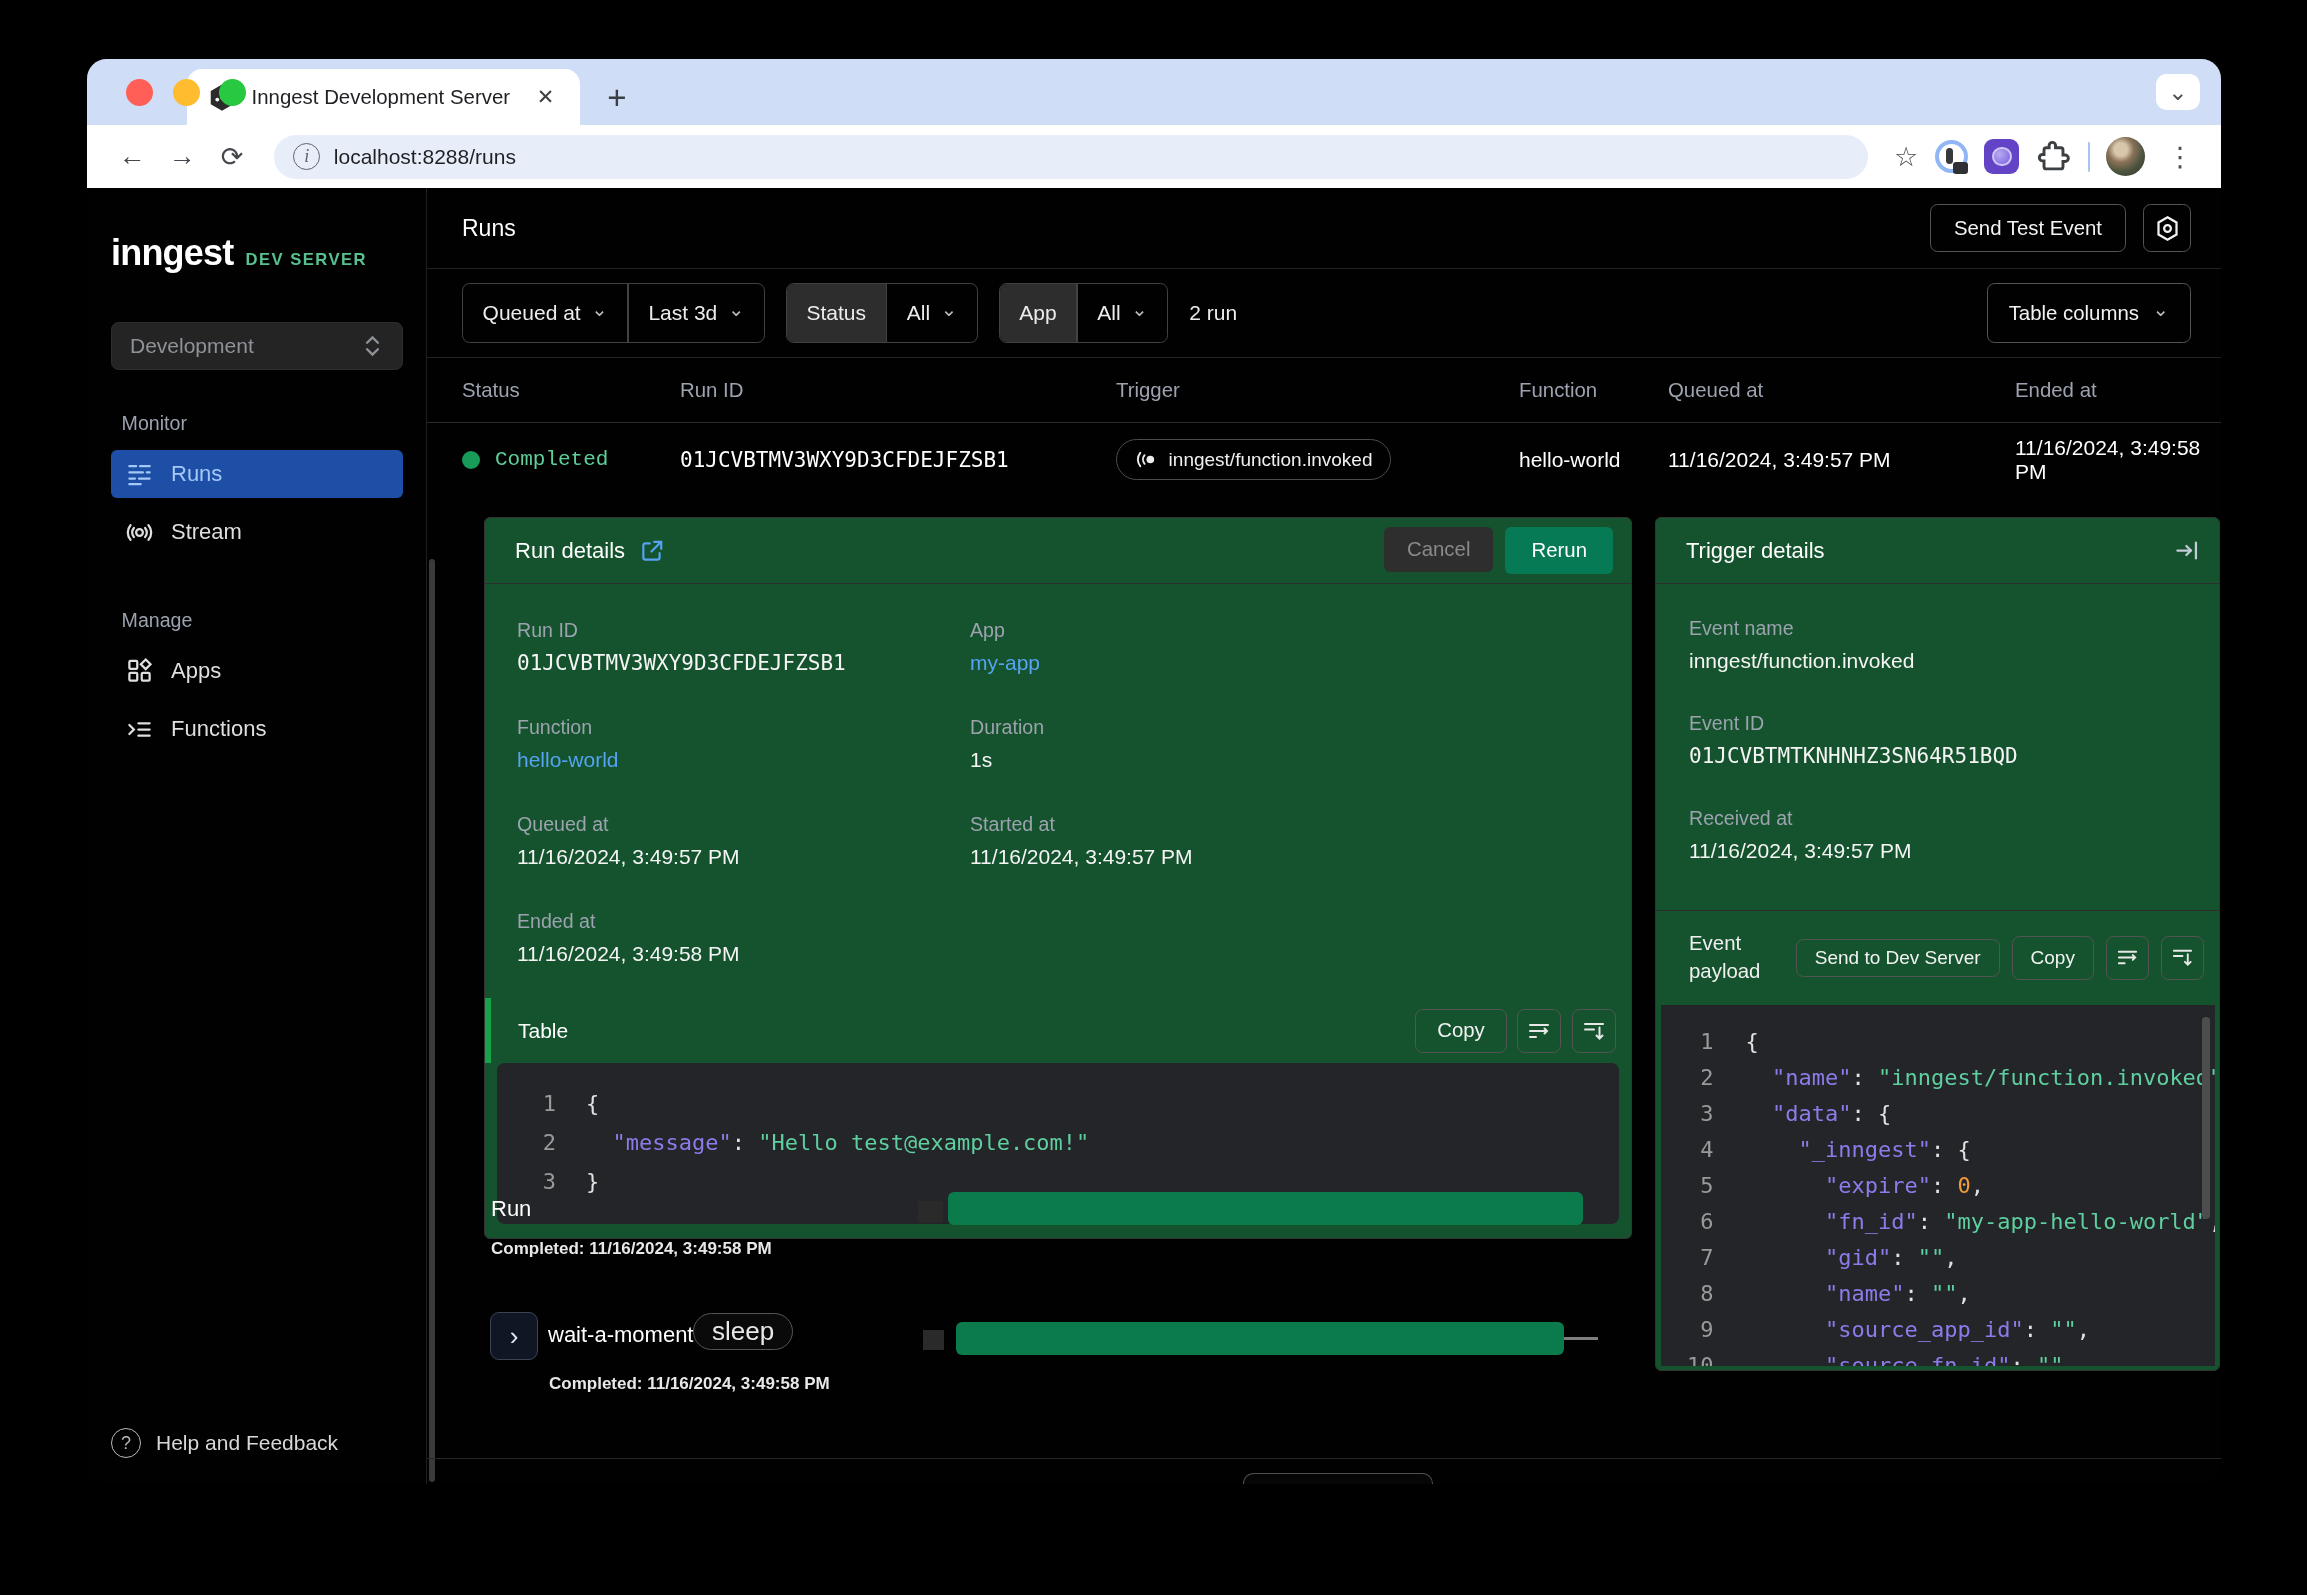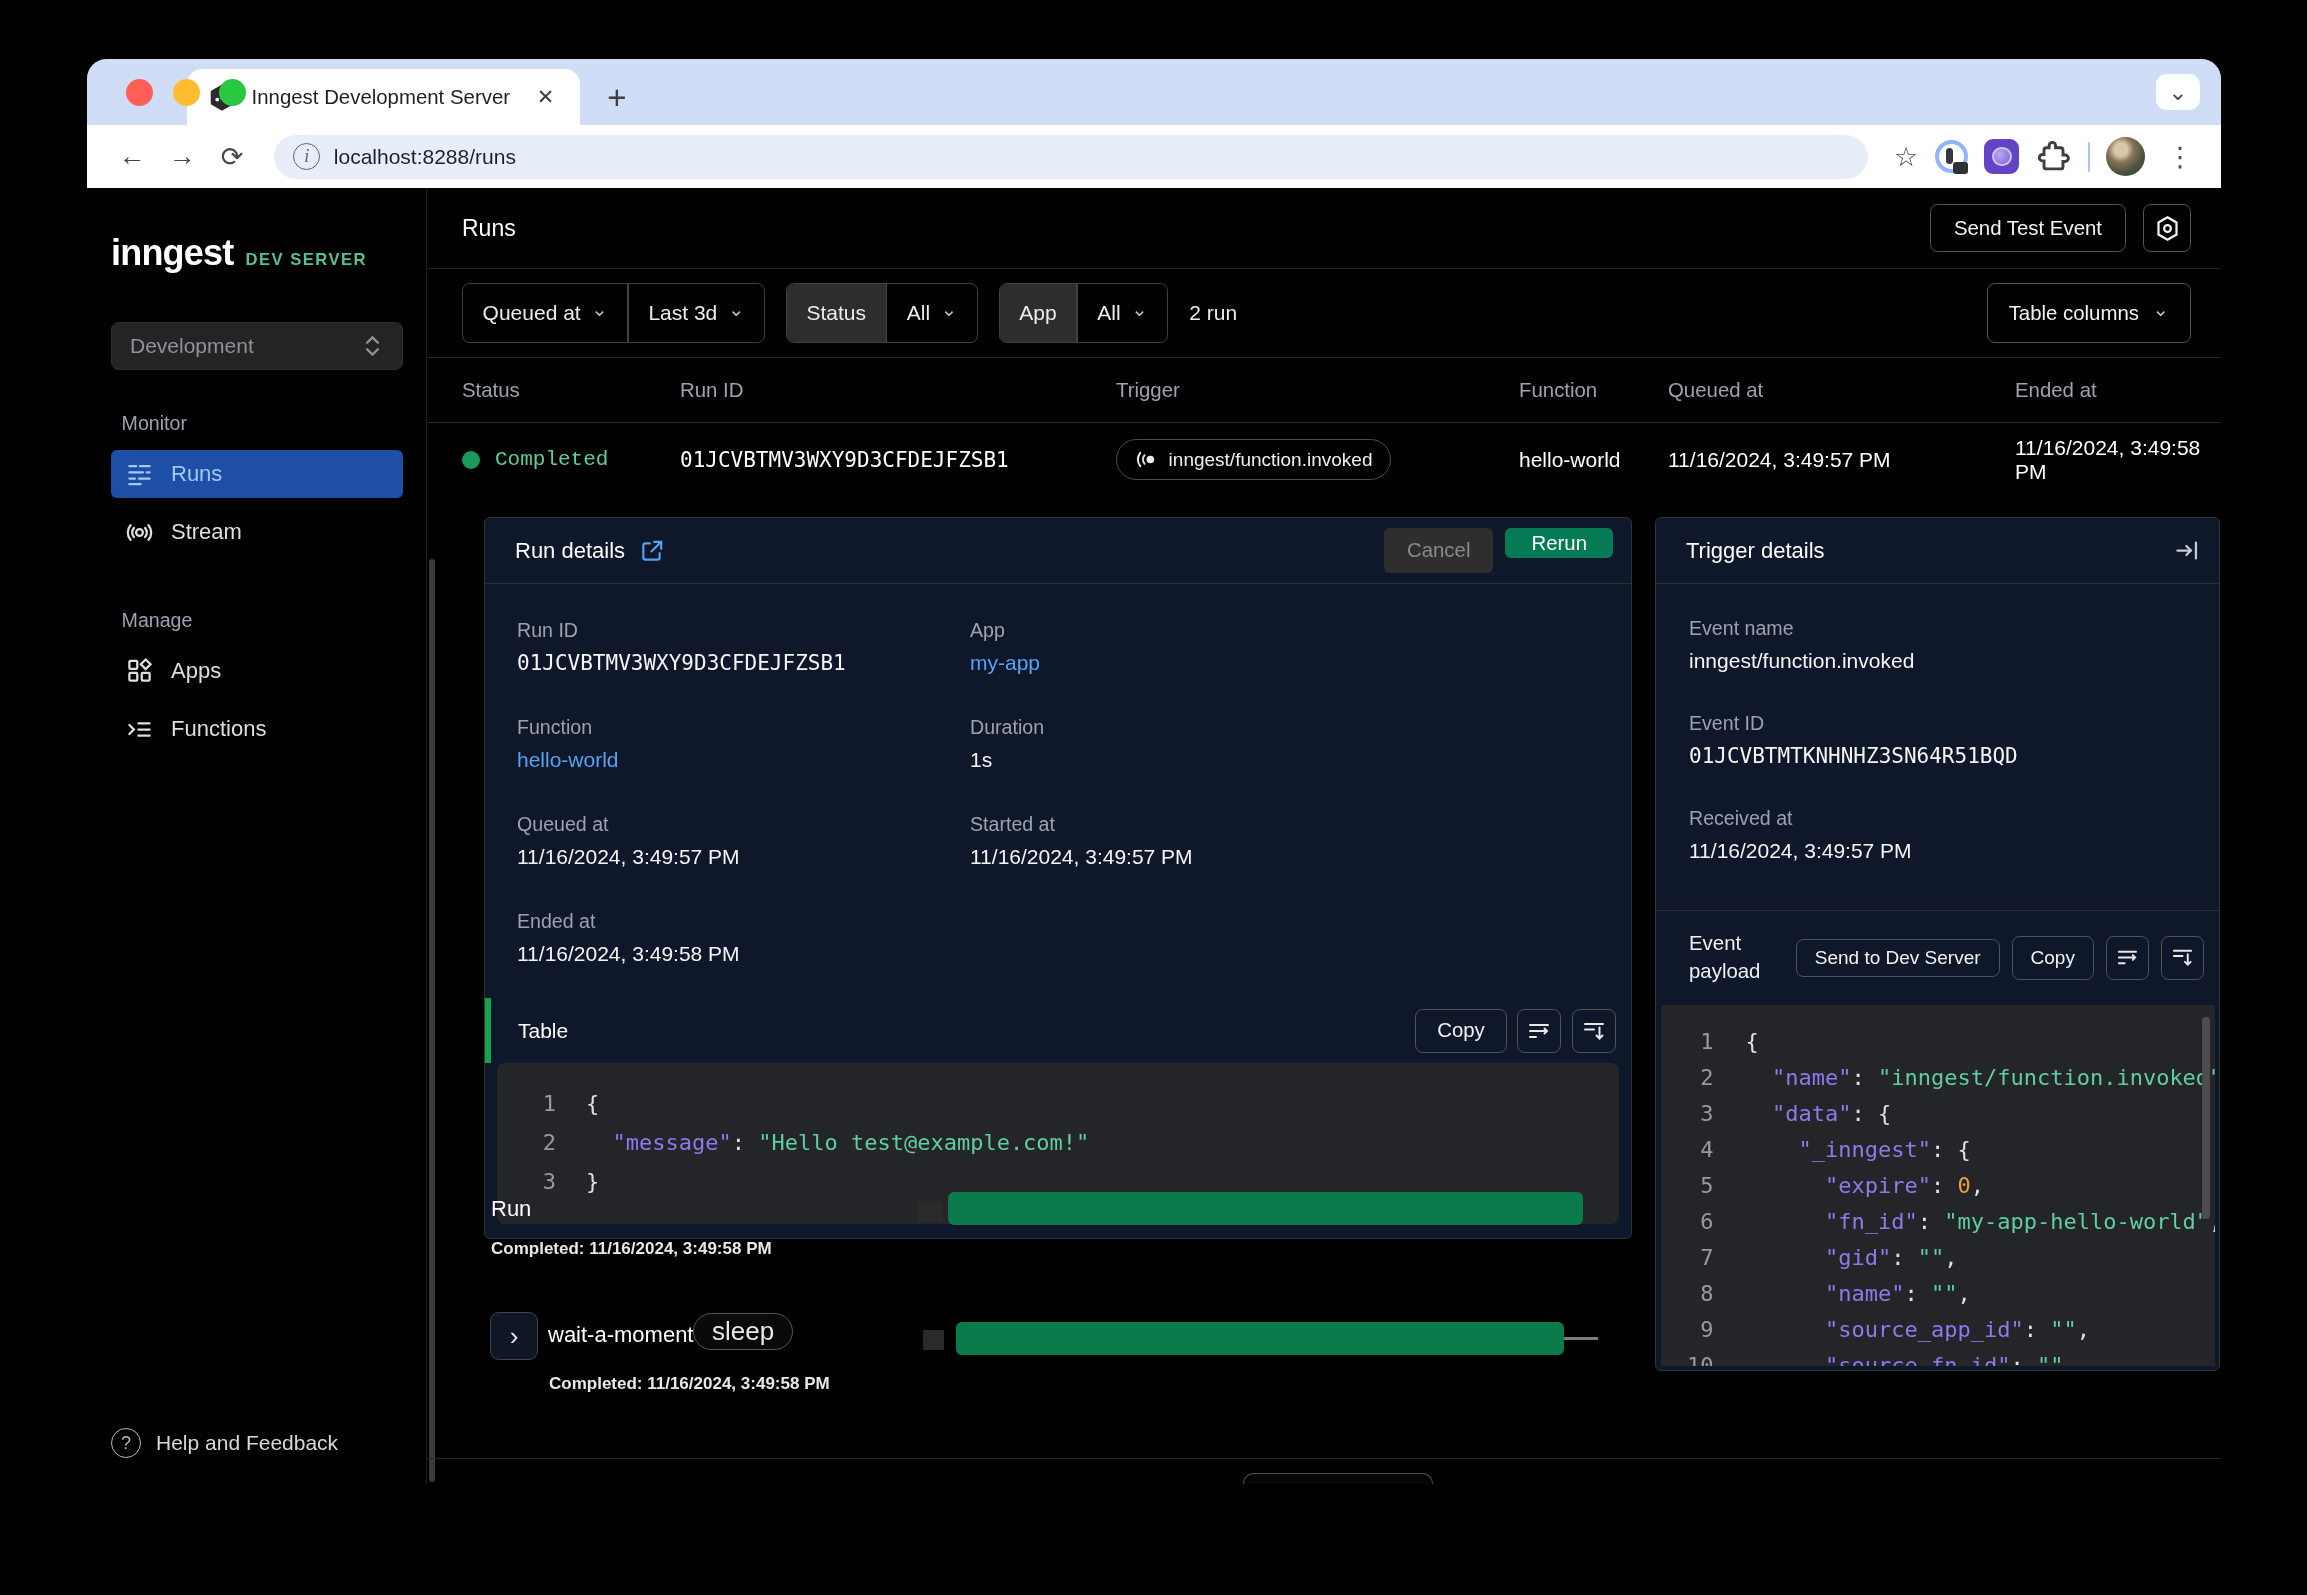--- a/index.html
+++ b/index.html
@@ -100,28 +100,28 @@
   .status-cell { display:flex; align-items:center; gap:15px; }
   .status-dot { width:18px; height:18px; border-radius:50%; background:#189a58; }
   .status-text { color:#5dd09a; font-size:21px;font-family:Liberation Mono, monospace; }
   .mono { font-family:"DejaVu Sans Mono", monospace; }
   .trigger-pill { display:inline-flex; align-items:center; gap:10.6px; border:1.5px solid #4c4c4c; border-radius:755px;
                   height:41px; padding:0 18px; font-size:19px; color:#f0f0f0; }
 
   
   .details { position:relative; flex:1; }
 
-  .panel { border:1.5px solid #333; border-radius:6px; background:#0f172a; }
+  .panel { border:1.5px solid #333; border-radius:6px; background:#14532d; }
   .panel-header { height:66px; display:flex; align-items:center; padding:0 18px 0 30px; border-bottom:1.5px solid #2e2e2e; position:relative; }
   .panel-title { font-size:22px; color:#fff; }
 
   #run-panel { position:absolute; left:57px; top:21px; width:1148px; }
   .rp-actions { margin-left:auto; display:flex; gap:12px; }
   .btn-cancel { height:45px; padding:0 23px; border:none; border-radius:6px; background:#2e2e2e; color:#8a8a8a; font-size:20.4px; }
-  .btn-rerun { height:30px; padding:0 26px; border:none; border-radius:6px; background:#067a55; color:#fff; font-size:20.4px; }
+  .btn-rerun { height:47px; padding:0 26px; border:none; border-radius:6px; background:#067a55; color:#fff; font-size:20.4px; }
   .fields-grid { display:grid; grid-template-columns:453px 1fr; row-gap:41px; padding:35px 30px 32px 32px; }
   .field-label { font-size:19.6px; color:#9ca3af; }
   .field-value { font-size:21px; color:#f5f5f5; margin-top:9px; }
   .field-value.link { color:#55a3f2; }
   .field-value.mono { font-family:"DejaVu Sans Mono", monospace; }
 
   .output-header { height:65px; display:flex; align-items:center; padding:0 15px 0 33px; position:relative; }
   .output-accent { position:absolute; left:0; top:0; bottom:0; width:6px; background:#16a34a; }
   .output-title { font-size:21px; color:#fff; }
   .output-actions { margin-left:auto; display:flex; gap:10.6px; }

